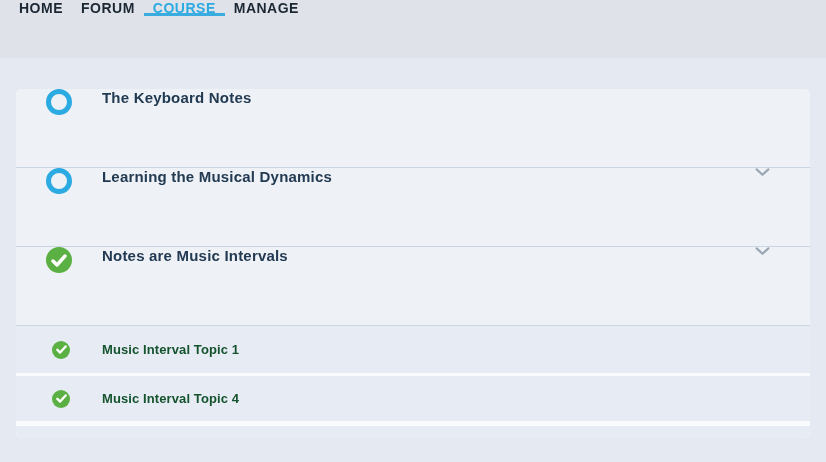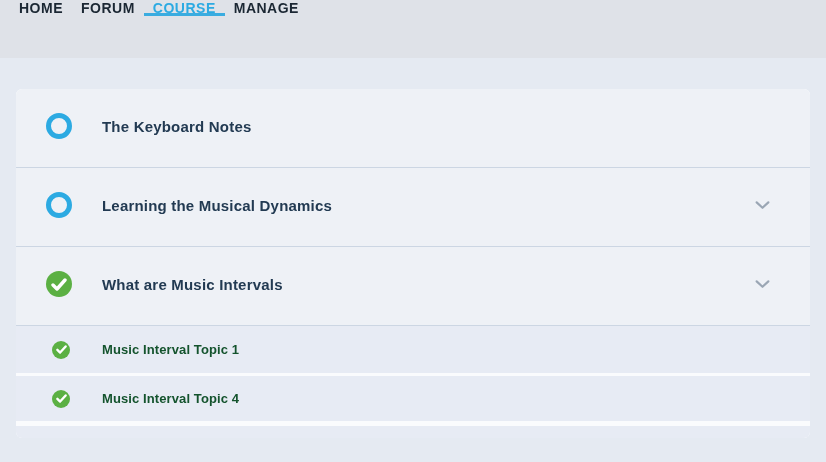--- a/index.html
+++ b/index.html
@@ -59,21 +59,21 @@
   .card-title {
     font-size:19px;
     font-weight:700;
     color:#1d3b5a;
     letter-spacing:0.2px;
   }
 
   .lesson-row {
     height:79px;
     display:flex;
-    align-items:center;
+    align-items:flex-start;
     padding:0 40px 4px 30px;
     background:#eef1f6;
     border-bottom:1px solid #ccd6e3;
     cursor:pointer;
   }
   .lesson-title {
     font-size:15px;
     font-weight:700;
     color:#223a52;
     letter-spacing:0.2px;
@@ -156,21 +156,21 @@
       </svg>
     </span>
   </div>
 
   <div class="lesson-row">
     <span class="check-icon">
       <svg viewBox="0 0 16 13" fill="none">
         <polyline points="2,7 6,11 14,2" stroke="#ffffff" stroke-width="3.4" stroke-linecap="round" stroke-linejoin="round"></polyline>
       </svg>
     </span>
-    <span class="lesson-title">What are Music Intervals</span>
+    <span class="lesson-title">Notes are Music Intervals</span>
     <span class="chevron">
       <svg viewBox="0 0 16 10" fill="none">
         <polyline points="1.5,1.5 8,7.5 14.5,1.5" stroke="#9aa6b4" stroke-width="2.4" stroke-linecap="round" stroke-linejoin="round"></polyline>
       </svg>
     </span>
   </div>
 
   <div class="topic-row">
     <span class="check-icon">
       <svg viewBox="0 0 16 13" fill="none">

